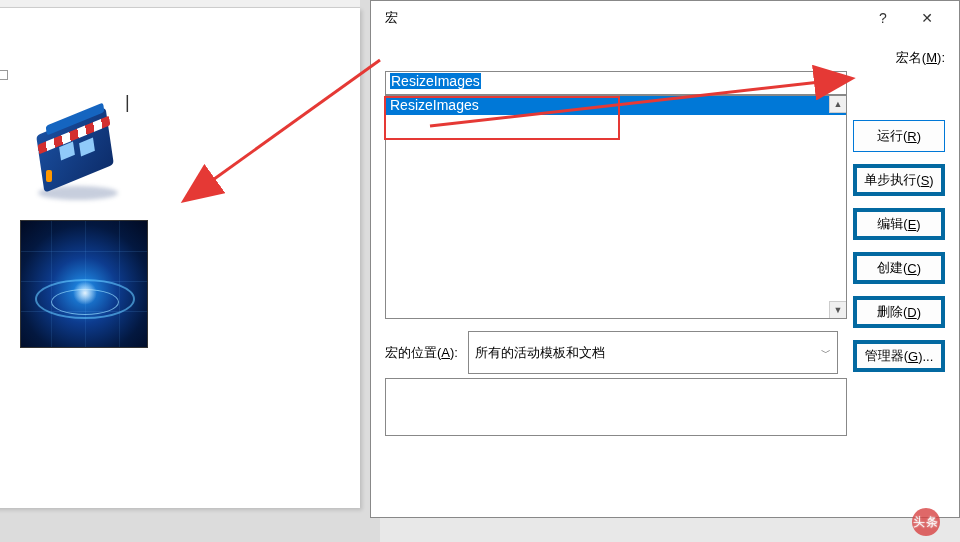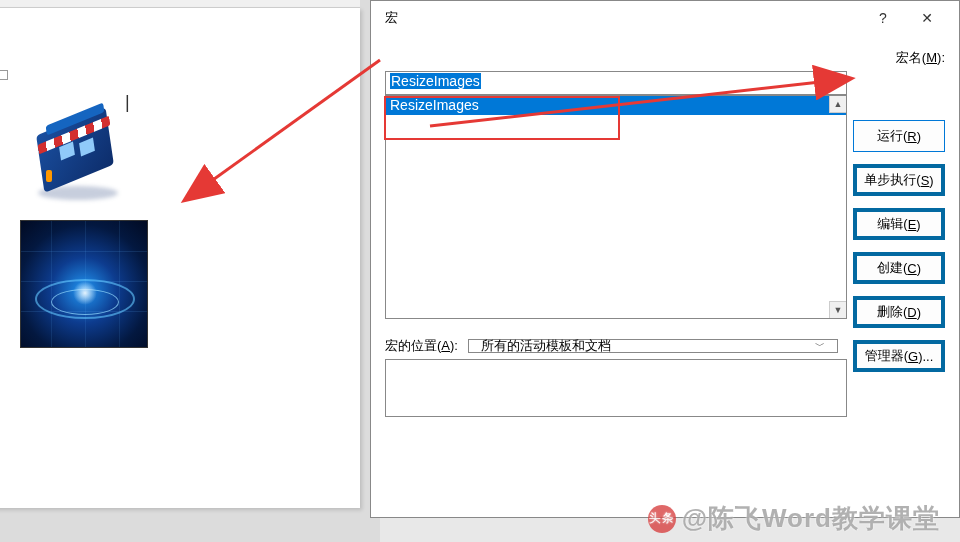--- a/index.html
+++ b/index.html
@@ -46,22 +46,22 @@
 .list-scroll-up, .list-scroll-down { position: absolute; right: 0; width: 17px; height: 17px; background: #f0f0f0; border-left: 1px solid #ccc; display: flex; align-items: center; justify-content: center; font-size: 9px; color: #555; }
 .list-scroll-up { top: 0; border-bottom: 1px solid #ccc; }
 .list-scroll-down { bottom: 0; border-top: 1px solid #ccc; }
 
 .red-box { position: absolute; left: 13px; top: 61px; width: 236px; height: 44px; border: 2px solid #e53935; pointer-events: none; }
 
 .btn-col { position: absolute; right: 14px; top: 38px; width: 92px; display: flex; flex-direction: column; gap: 12px; margin-top: 47px; }
 .btn { height: 32px; border: 4px solid #0369a1; background: #fdfdfd; font-size: 13px; cursor: pointer; display: flex; align-items: center; justify-content: center; }
 .btn.primary { border: 1px solid #0078d7; }
 
-.location-row { display: flex; align-items: center; gap: 10px; margin-top: 18px; }
-.location-select { flex: none; width: 370px; height: 14px; border: 1px solid #888; display: flex; align-items: center; justify-content: space-between; padding: 0 12px; font-size: 13px; }
+.location-row { display: flex; align-items: center; gap: 10px; margin-top: 12px; }
+.location-select { flex: none; width: 370px; height: 43px; border: 1px solid #888; display: flex; align-items: center; justify-content: space-between; padding: 0 6px; font-size: 13px; }
 .location-select .chev { font-size: 10px; color: #555; }
 
 .desc-box { width: 462px; height: 58px; border: 1px solid #888; margin-top: 4px; background: #fff; }
 
 .arrow-svg { position: absolute; left: 0; top: 0; pointer-events: none; }
 
 .watermark { position: absolute; right: 20px; bottom: 6px; font-size: 26px; font-weight: 600; color: rgba(140,140,140,0.68); letter-spacing: 1px; text-shadow: 0 0 2px #fff; display: flex; align-items: center; gap: 6px; }
 .wm-logo { width: 28px; height: 28px; border-radius: 50%; background: #d84343; color: #fff; display: flex; align-items: center; justify-content: center; font-size: 12px; opacity: 0.8; font-weight: normal; }
 </style>
 </head>
@@ -138,14 +138,13 @@
     <marker id="ah" markerWidth="14" markerHeight="12" refX="2" refY="6" orient="auto">
       <polygon points="0,0 14,6 0,12" fill="#e53935"></polygon>
     </marker>
   </defs>
   <line x1="380" y1="60" x2="210" y2="182" stroke="#e53935" stroke-width="3" marker-end="url(#ah)"></line>
   <line x1="430" y1="126" x2="820" y2="82" stroke="#e53935" stroke-width="3" marker-end="url(#ah)"></line>
 </svg>
 
 <div class="watermark">
   <div class="wm-logo">头条</div>
-  <span>@陈飞Word教学课堂</span>
 </div>
 
 </body></html>

